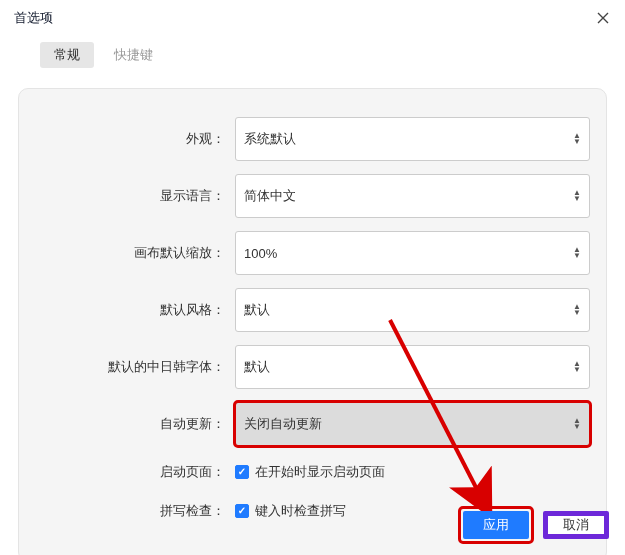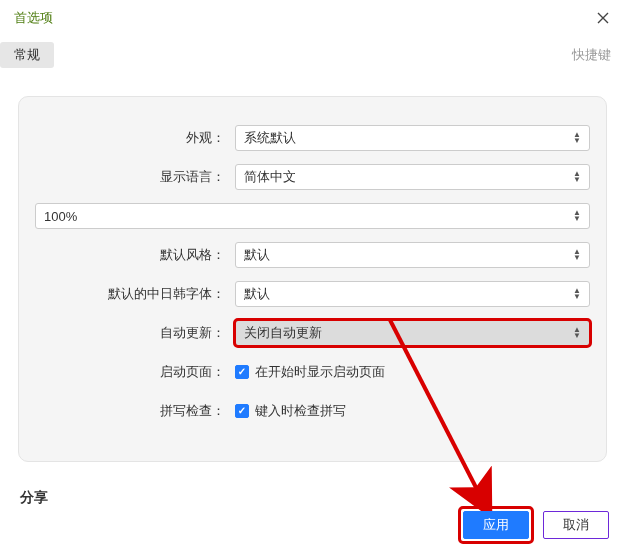--- a/index.html
+++ b/index.html
@@ -17,33 +17,34 @@
     position: relative;
     background: #fff;
   }
   .titlebar {
     height: 36px;
     display: flex;
     align-items: center;
     justify-content: space-between;
     padding: 0 14px;
   }
-  .titlebar .title { font-size: 13px; color: #4d7c0f; }
+  .titlebar .title { font-size: 13px; color: #0f172a; }
   .titlebar .close {
     width: 16px; height: 16px;
     display: flex; align-items: center; justify-content: center;
     cursor: pointer;
     color: #444;
   }
   .tabs {
     display: flex;
-    justify-content: space-between;
+    justify-content: flex-start;
     gap: 6px;
     margin-top: 6px;
-    margin-bottom: 28px;
+    margin-bottom: 20px;
+    padding-left: 40px;
   }
   .tab {
     padding: 4px 14px;
     font-size: 13px;
     border-radius: 3px;
     cursor: pointer;
     color: #999;
   }
   .tab.active {
     background: #e6e6e6;
@@ -66,21 +67,21 @@
     width: 200px;
     text-align: right;
     padding-right: 10px;
     color: #333;
     font-size: 13px;
     white-space: nowrap;
   }
   .select {
     position: relative;
     flex: 1;
-    height: 26px;
+    height: 44px;
     background: #fff;
     border: 1px solid #ccc;
     border-radius: 3px;
     display: flex;
     align-items: center;
     padding: 0 22px 0 8px;
     font-size: 13px;
     cursor: pointer;
   }
   .select .arrows {
@@ -138,21 +139,21 @@
     position: absolute;
     bottom: 14px;
     right: 16px;
     display: flex;
     gap: 12px;
     align-items: center;
   }
   .btn {
     min-width: 66px;
     height: 28px;
-    border: 1px solid #6d28d9;
+    border: 5px solid #6d28d9;
     background: #fff;
     border-radius: 2px;
     font-size: 13px;
     cursor: pointer;
     display: inline-flex;
     align-items: center;
     justify-content: center;
   }
   .btn.primary {
     background: #1f7bff;
@@ -202,20 +203,21 @@
 
     <div class="row">
       <div class="label">显示语言：</div>
       <div class="select">
         <span>简体中文</span>
         <span class="arrows">▲<br>▼</span>
       </div>
     </div>
 
     <div class="row">
+      <div class="label">画布默认缩放：</div>
       <div class="select">
         <span>100%</span>
         <span class="arrows">▲<br>▼</span>
       </div>
     </div>
 
     <div class="row">
       <div class="label">默认风格：</div>
       <div class="select">
         <span>默认</span>

